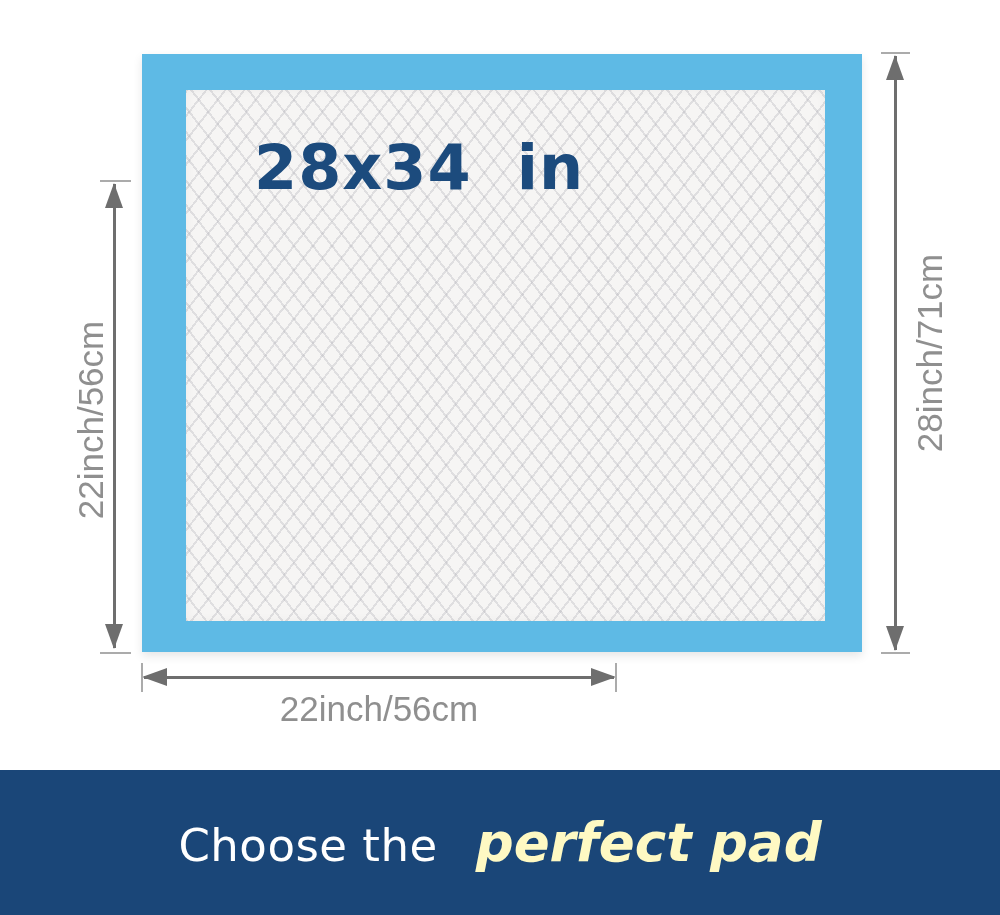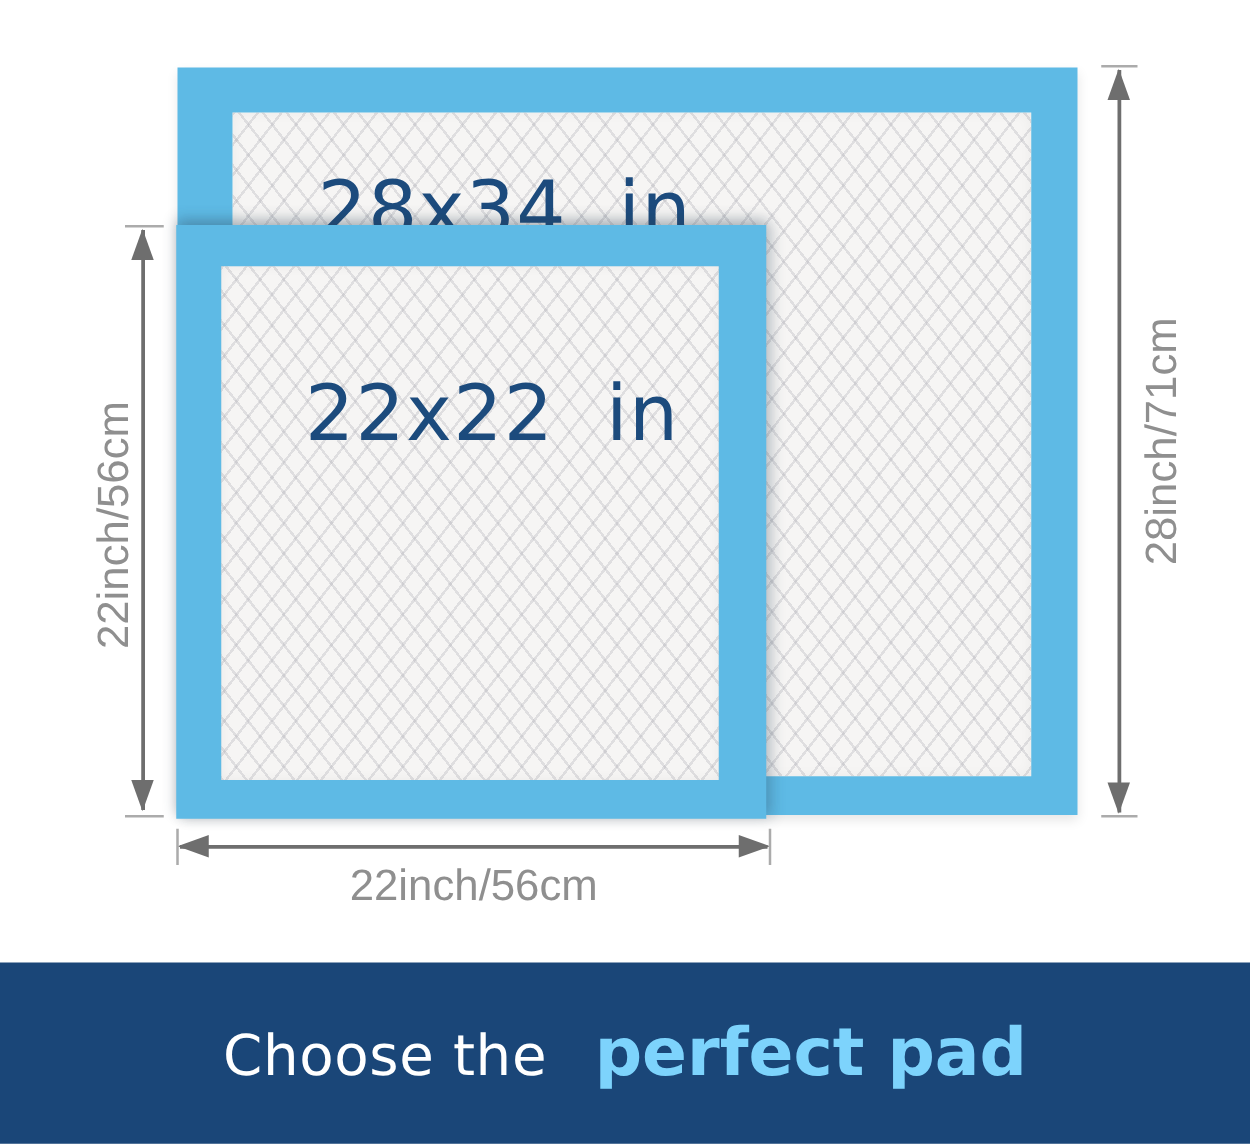--- a/index.html
+++ b/index.html
@@ -38,21 +38,21 @@
     background-image:
       repeating-linear-gradient(52deg,  rgba(170,170,178,0.30) 0 2px, rgba(0,0,0,0) 2px 15px),
       repeating-linear-gradient(128deg, rgba(170,170,178,0.30) 0 2px, rgba(0,0,0,0) 2px 15px);
     box-shadow:inset 0 0 10px rgba(0,0,0,0.05);
   }
   .quilt-large{left:44px;top:36px;right:37px;bottom:31px;}
   .quilt-small{left:36px;top:33px;right:38px;bottom:31px;}
   .pad-label{
     position:absolute;
     color:var(--label-navy);
-    font-weight:400;
+    font-weight:700;
     font-size:62px;
     letter-spacing:1px;
     white-space:pre;
     line-height:1.1;
   }
   .pad-label-large{left:68px;top:44px;}
   .pad-label-small{left:67px;top:84px;}
 
   
   .dim{position:absolute;z-index:3;}
@@ -119,39 +119,34 @@
   .banner{
     position:absolute;left:0;right:0;top:770px;height:145px;
     background:var(--banner-navy);
     display:flex;align-items:center;justify-content:center;
   }
   .banner-line{display:flex;align-items:baseline;gap:38px;}
   .banner-prefix{
     color:#ffffff;font-size:45px;font-weight:400;letter-spacing:0.5px;
   }
   .banner-highlight{
-    color:#7dd3fc;font-size:53px;font-weight:800;letter-spacing:0px;
+    color:#fef9c3;font-size:53px;font-weight:800;letter-spacing:0px;font-style:italic;
   }
 </style>
 </head>
 <body>
 
 <div class="stage">
 
   <div class="pad pad-large">
     <div class="quilt quilt-large">
       <div class="pad-label pad-label-large">28x34  in</div>
     </div>
   </div>
 
-  <div class="pad pad-small">
-    <div class="quilt quilt-small">
-      <div class="pad-label pad-label-small">22x22  in</div>
-    </div>
-  </div>
 
 
   <div class="dim dim-right">
     <div class="dim-label">28inch/71cm</div>
     <div class="dim-line"></div>
     <span class="ah ah-up"></span>
     <span class="ah ah-down"></span>
     <span class="tick tick-a"></span>
     <span class="tick tick-b"></span>
   </div>

